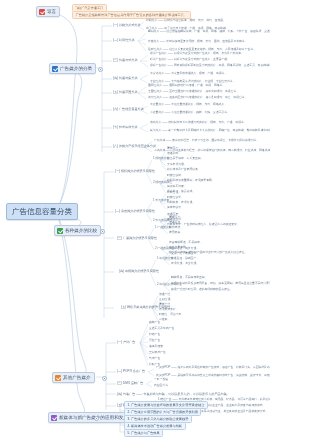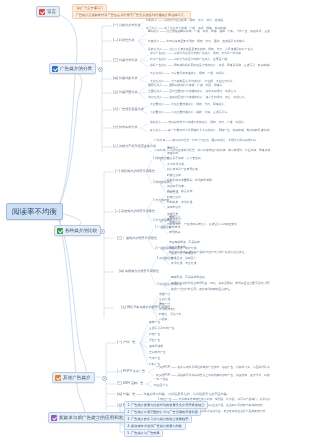--- a/index.html
+++ b/index.html
@@ -163,21 +163,21 @@
 
       <path d="M152 308 L158 296 M152 308 L158 301 M152 308 L158 306 M152 308 L158 311 M152 308 L158 316 M152 308 L158 321"></path>
 
       <path d="M140 343 L148 324 M140 343 L148 330 M140 343 L148 336 M140 343 L148 342 M140 343 L148 348 M140 343 L148 354 M140 343 L148 360 M140 343 L148 366"></path>
       <path d="M148 372 L154 369 M148 372 L154 376"></path>
       <path d="M146 384 L152 381 M146 384 L152 387"></path>
       <path d="M150 406 L156 400 M150 406 L156 406 M150 406 L156 412"></path>
     </g>
   </svg>
 
-  <div class="root">阅读率不均衡</div>
+  <div class="root">广告信息容量分类</div>
 
   <div class="mainnode" style="left:36px;top:6px;">
     <span class="sq" style="background:#d94b45;"></span>
     <span>导言</span>
   </div>
 
   <div class="mainnode" style="left:49px;top:63px;">
     <span class="sq" style="background:#2f74c0;"></span>
     <span>广告媒介的分类</span>
   </div>

